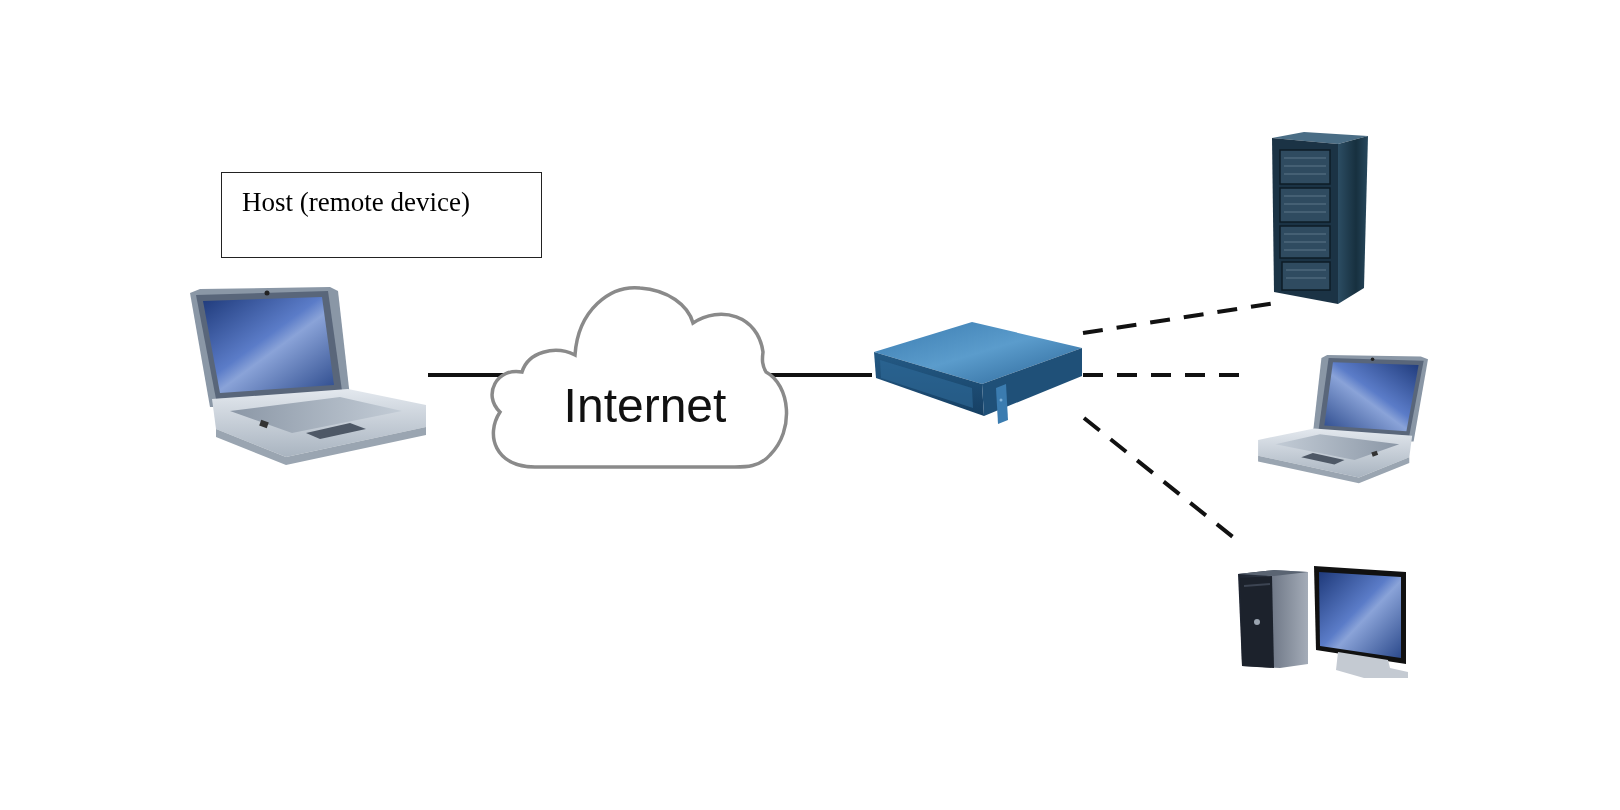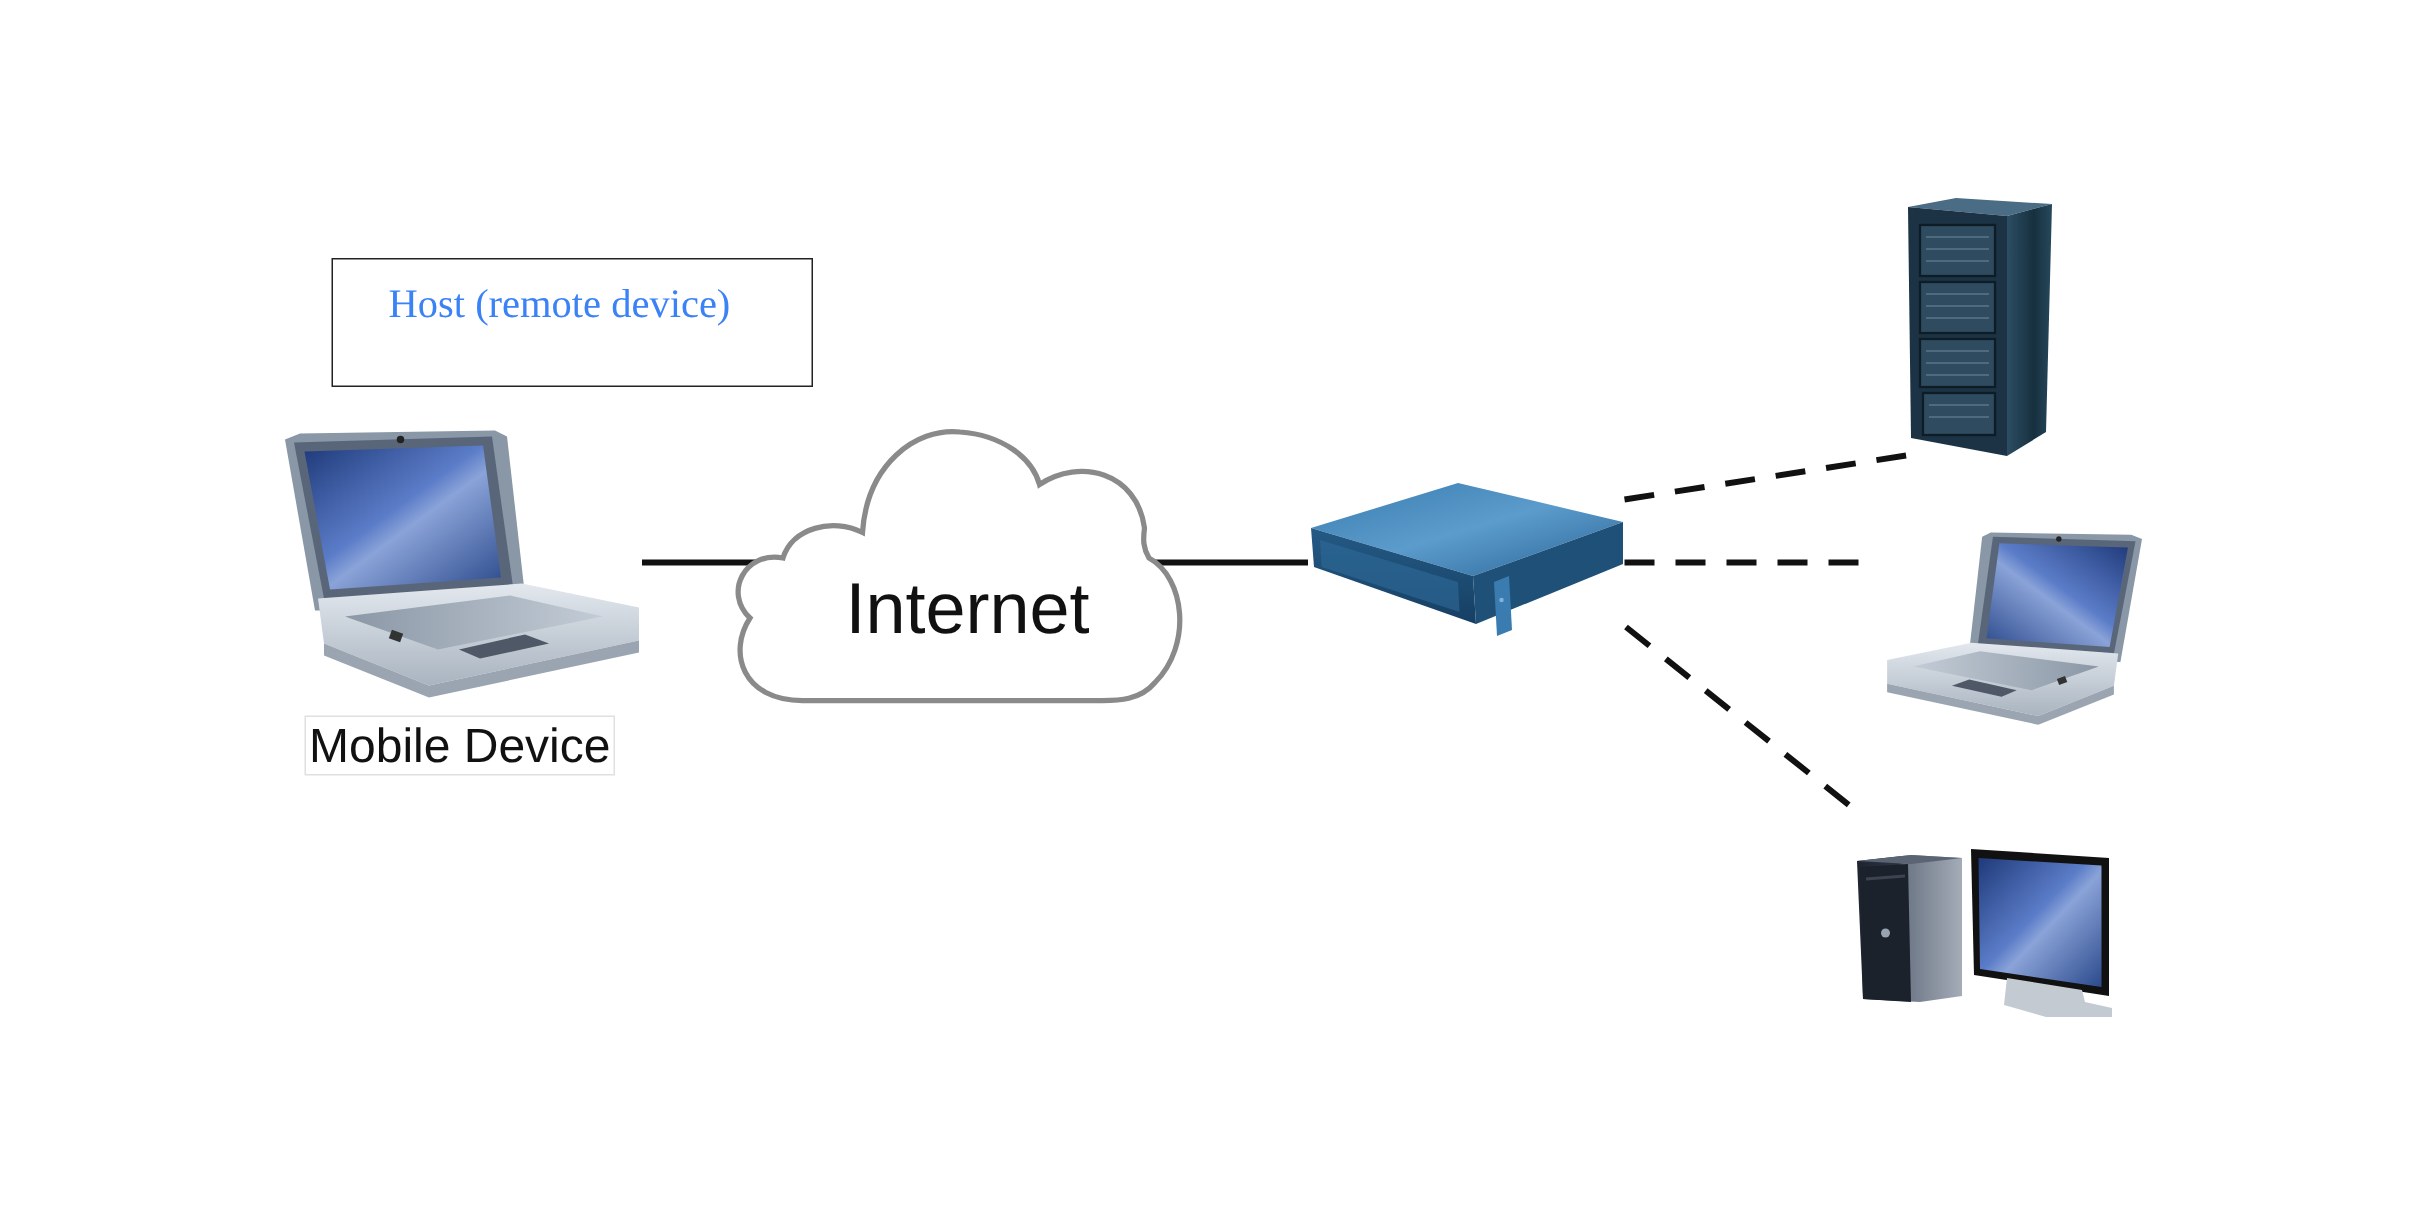--- a/index.html
+++ b/index.html
@@ -3,22 +3,22 @@
 <meta charset="utf-8">
 <style>
   html, body { margin: 0; padding: 0; background: #ffffff; }
   body { width: 1620px; height: 810px; position: relative; overflow: hidden; font-family: "Liberation Sans", sans-serif; }
   #stage { position: absolute; left: 0; top: 0; width: 1620px; height: 810px; }
   .host-box {
     position: absolute; left: 221px; top: 172px; width: 321px; height: 86px;
     border: 1.5px solid #222; box-sizing: border-box; background: #fff;
   }
   .host-box span {
-    position: absolute; left: 37px; top: 14px;
-    font-family: "Liberation Serif", serif; font-size: 27px; color: #3b82f6;
+    position: absolute; left: 20px; top: 14px;
+    font-family: "Liberation Serif", serif; font-size: 27px; color: #000000;
   }
   .node-label {
     position: absolute; font-family: "Liberation Sans", sans-serif; font-size: 32px; color: #111;
     border: 1px solid #e0e0e0; padding: 0 2px; line-height: 38px; background: #fff; white-space: nowrap;
   }
   .cloud-text {
     font-family: "Liberation Sans", sans-serif; font-size: 48px; fill: #111;
   }
 </style>
 </head>
@@ -161,16 +161,15 @@
       <polygon points="76,2 168,8 168,100 78,86" fill="#111"></polygon>
       <polygon points="81,8 163,13 163,94 82,82" fill="url(#screenGrad)"></polygon>
       <polygon points="100,88 150,96 152,104 170,108 170,114 126,114 98,106" fill="#c4cad2"></polygon>
     </g>
   </svg>
 
   <div class="host-box">
     <span>Host (remote device)</span>
   </div>
 
-  <div class="node-label" style="left:203px; top:477px;">Mobile Device</div>
 
 
 </div>
 
 </body></html>

